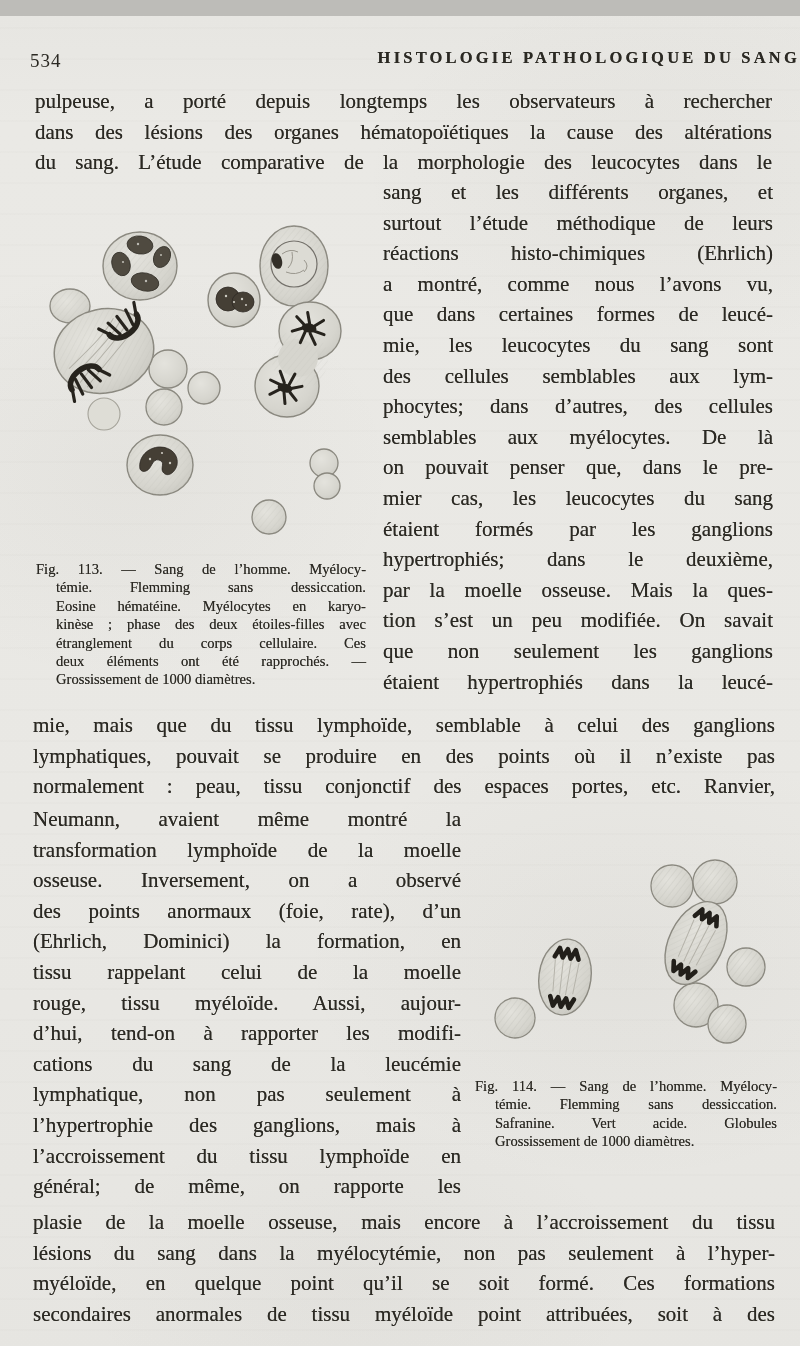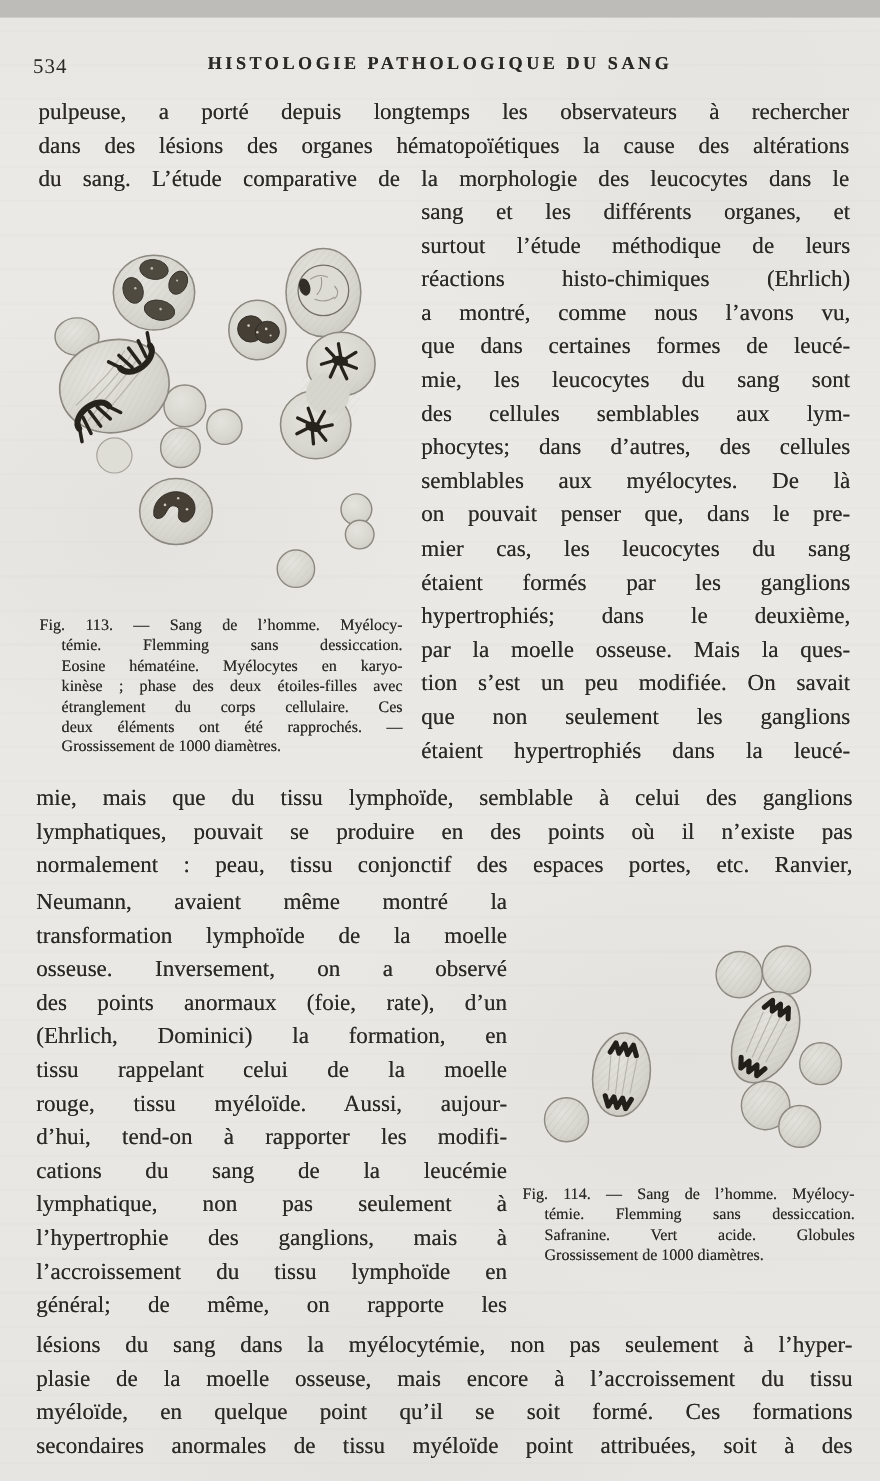--- a/index.html
+++ b/index.html
@@ -18,21 +18,21 @@
     font-family:"Liberation Serif","DejaVu Serif",serif;
     overflow:hidden;
   }
   .page *{box-sizing:border-box;}
   .mottle{position:absolute;inset:0;pointer-events:none;
     background:
       repeating-linear-gradient(0deg, rgba(105,102,94,.016) 0 2px, transparent 2px 31px);
     filter:blur(.6px);}
   
   .folio{position:absolute;left:30px;top:34px;font-size:19px;letter-spacing:1px;}
-  .runtitle{position:absolute;left:0;right:0;top:32px;text-align:center;
+  .runtitle{position:absolute;left:0;right:0;top:32px;text-align:right;
     font-size:16.5px;letter-spacing:3.2px;font-weight:bold;
     text-shadow:0 0 .4px rgba(43,41,35,.7);}
   
   .tblock{position:absolute;font-size:21px;}
   .tblock .line{line-height:30.6px;text-align:justify;text-align-last:justify;
     text-shadow:0 0 .35px rgba(43,41,35,.75);}
   .p1{left:35px;top:70px;width:737px;}
   .colright{left:383px;top:161px;width:390px;}
   .p2{left:33px;top:694px;width:742px;}
   .colleft{left:33px;top:788px;width:428px;}
@@ -260,18 +260,18 @@
   </svg>
 
   <div class="caption cap114">
       <div class="line">Fig. 114. — Sang de l’homme. Myélocy-</div>
       <div class="line">témie. Flemming sans dessiccation.</div>
       <div class="line">Safranine. Vert acide. Globules</div>
       <div class="line">Grossissement de 1000 diamètres.</div>
     </div>
 
   <div class="tblock p3">
+      <div class="line">plasie de la moelle osseuse, mais encore à l’accroissement du tissu</div>
       <div class="line">lésions du sang dans la myélocytémie, non pas seulement à l’hyper-</div>
-      <div class="line">plasie de la moelle osseuse, mais encore à l’accroissement du tissu</div>
       <div class="line">myéloïde, en quelque point qu’il se soit formé. Ces formations</div>
       <div class="line">secondaires anormales de tissu myéloïde point attribuées, soit à des</div>
     </div>
 </div>
 
 </body></html>

